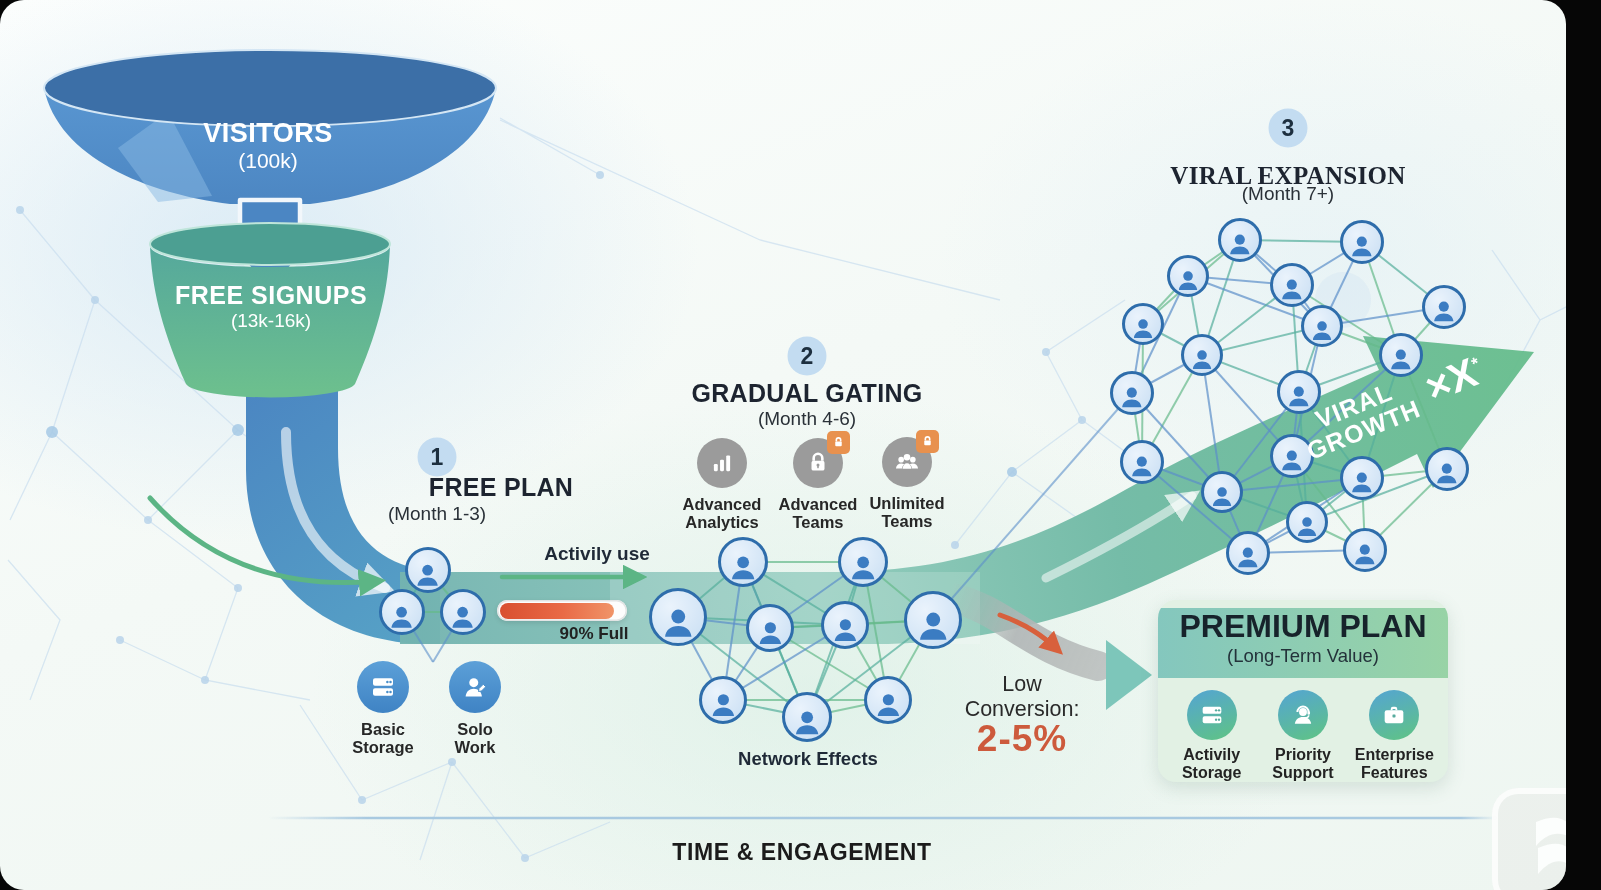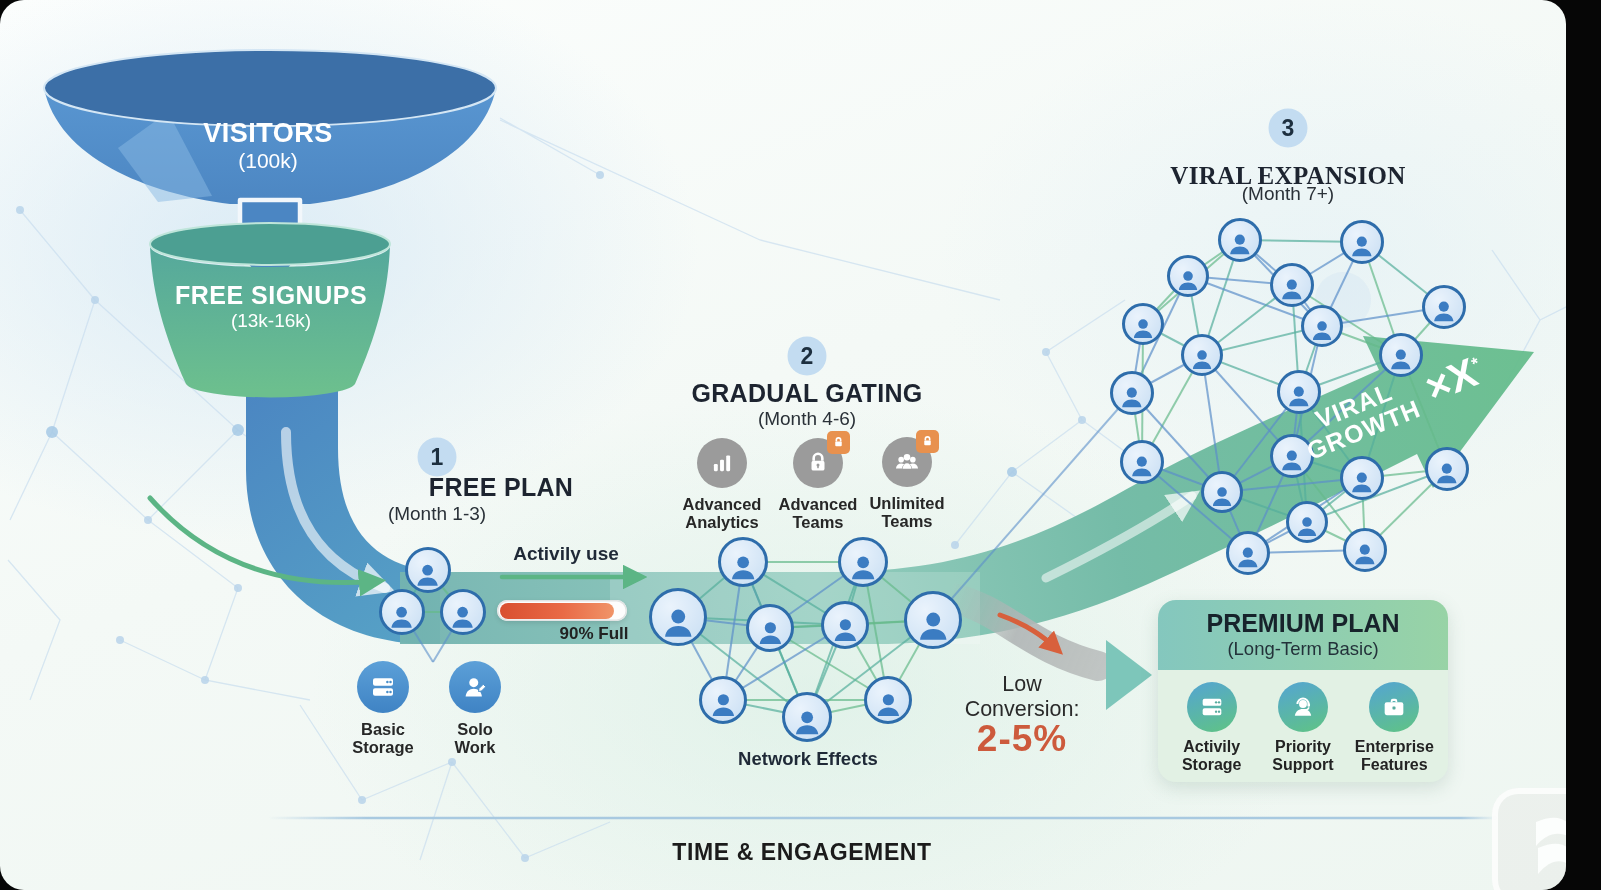--- a/index.html
+++ b/index.html
@@ -40,32 +40,32 @@
     display:flex;align-items:center;gap:14px;color:#fff;white-space:nowrap;}
   .viral-text .col{display:flex;flex-direction:column;line-height:26px;font-size:25px;font-weight:700;letter-spacing:1px;text-align:center;}
   .viral-text .mult{font-size:41px;font-weight:700;}
   .viral-text sup{font-size:17px;}
   .lowconv{position:absolute;left:1022px;top:672px;transform:translateX(-50%);text-align:center;color:#2a2a2a;
     font-size:21.5px;line-height:25px;}
   .lowconv .val{margin-top:4px;font-size:37px;font-weight:700;color:#cd5a3c;letter-spacing:1px;}
   .premium{position:absolute;left:1158px;top:600px;width:290px;height:182px;border-radius:18px;overflow:hidden;
     background:#e2f1e4;box-shadow:0 6px 18px rgba(80,120,100,.18);}
   .premium .hdr{height:70px;background:linear-gradient(90deg,#84c7be,#98d3a6);text-align:center;}
-  .premium .hdr .ttl{padding-top:9px;font-size:25px;font-weight:700;color:#17232b;}
+  .premium .hdr .ttl{font-size:32px;font-weight:700;color:#17232b;margin-top:8px;}
   .premium .hdr .sub{font-size:18.5px;color:#23323a;}
   .premium .row{display:flex;justify-content:space-around;padding:12px 8px 0 8px;}
   .premium .feat2{width:96px;text-align:center;}
   .premium .feat2 .circ{width:50px;height:50px;margin:0 auto;border-radius:50%;display:flex;align-items:center;justify-content:center;}
   .premium .feat2 .lbl{margin-top:6px;font-size:16px;font-weight:700;color:#232323;line-height:17.5px;white-space:normal;}
   .axis-label{position:absolute;left:802px;top:852px;transform:translate(-50%,-50%);font-size:23px;font-weight:700;
     letter-spacing:.6px;color:#1b1b1b;}
   .watermark{position:absolute;left:1492px;top:788px;width:118px;height:118px;border-radius:26px;
     background:rgba(233,236,233,.6);box-shadow:inset 0 0 0 6px rgba(255,255,255,.75);}
   .netlbl{font-size:18.5px;font-weight:700;color:#1f2937;}
-  .activity-lbl{font-size:19px;font-weight:700;color:#1f2937;}
+  .activity-lbl{font-size:19px;font-weight:700;color:#1f2937;margin-left:31px;}
   .pct-lbl{font-size:17px;font-weight:700;color:#222;margin-left:32px;}
   .funnel-txt{color:#fff;}
 </style>
 </head>
 <body>
 
 <div class="canvas">
 
   <svg class="layer">
     <g stroke="#c6dcee" stroke-width="1.3" fill="none" opacity="0.65">
@@ -630,21 +630,21 @@
 
   <div class="lowconv">
     <div><span>Low</span><br>
     <span>Conversion:</span></div>
     <div class="val">2-5%</div>
   </div>
 
   <div class="premium">
     <div class="hdr">
       <div class="ttl">PREMIUM PLAN</div>
-      <div class="sub">(Long-Term Basic)</div>
+      <div class="sub">(Long-Term Value)</div>
     </div>
     <div class="row">
       <div class="feat2">
         <div class="circ grad">
           <svg width="28" height="28" viewBox="0 0 24 24" fill="#fff">
               <rect x="4" y="5" width="16" height="6" rx="1.6"></rect>
               <rect x="4" y="13" width="16" height="6" rx="1.6"></rect>
               <circle cx="15.5" cy="8" r="1" fill="#58ab9e"></circle>
               <circle cx="18" cy="8" r="1" fill="#58ab9e"></circle>
               <circle cx="15.5" cy="16" r="1" fill="#58ab9e"></circle>

